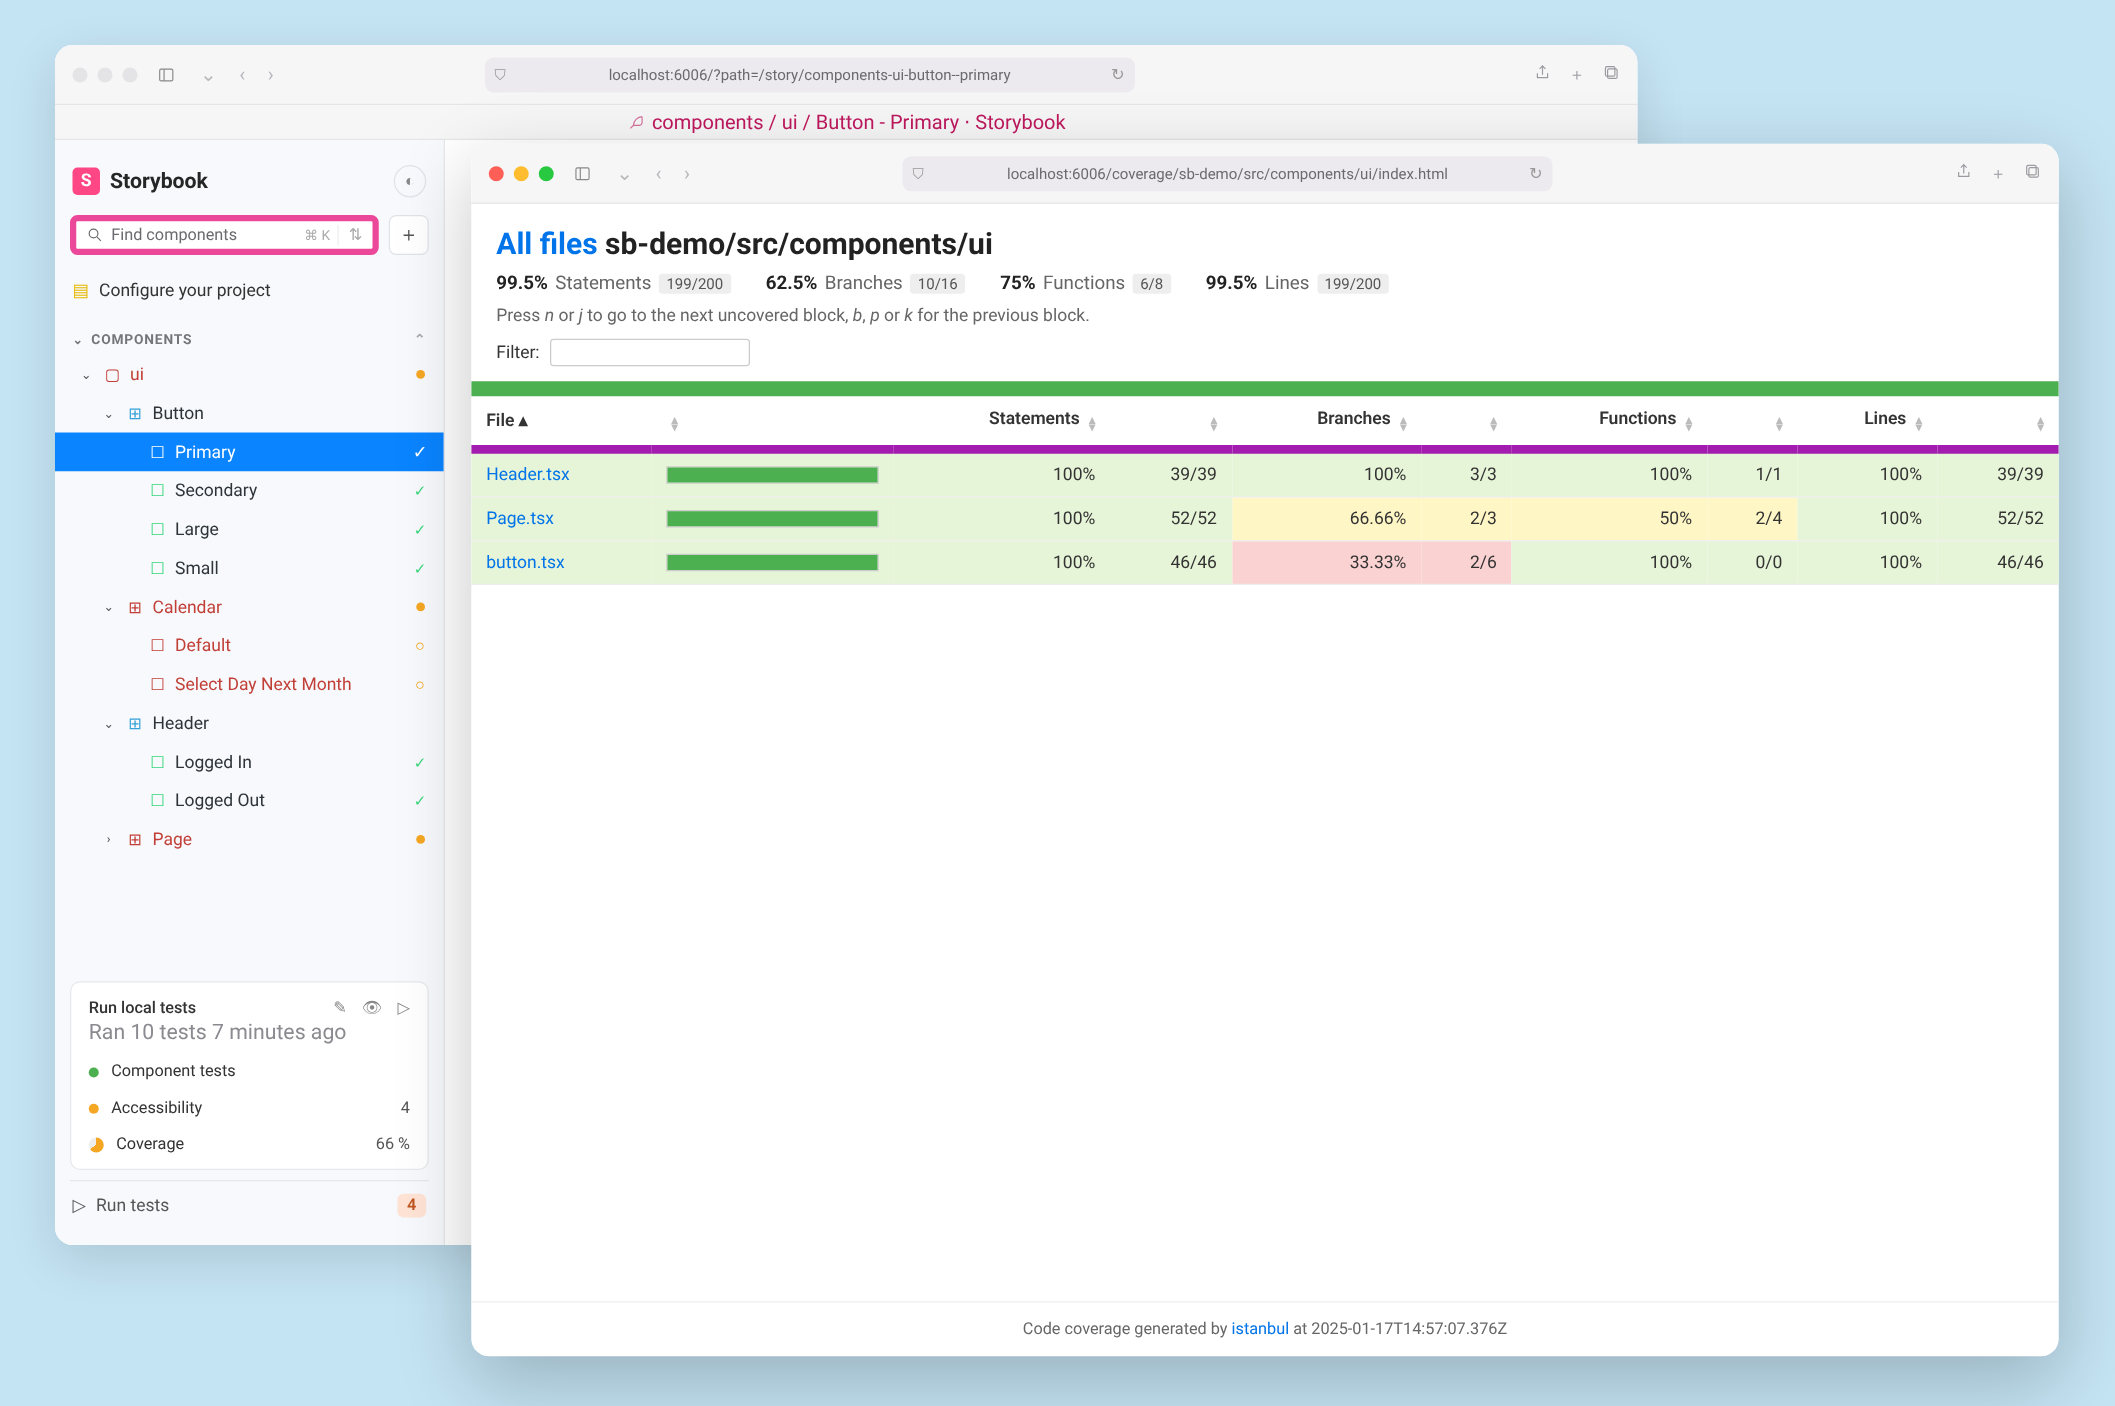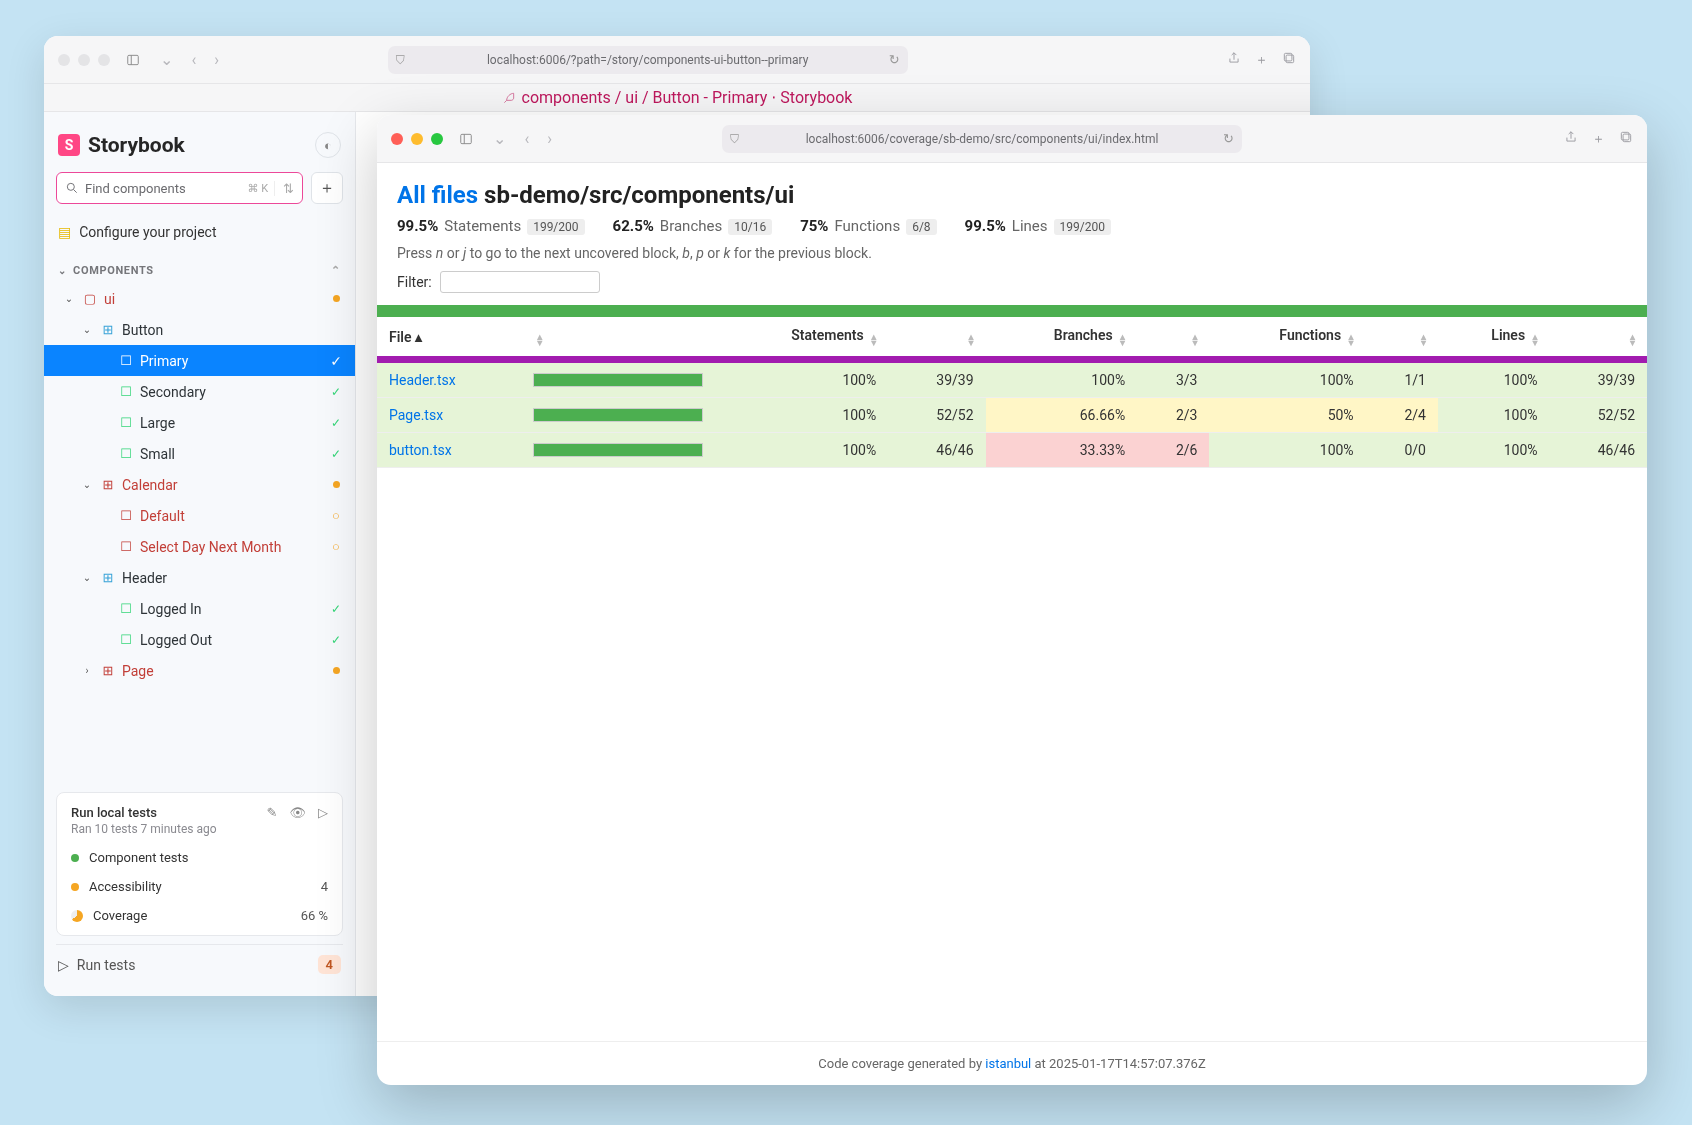--- a/index.html
+++ b/index.html
@@ -44,24 +44,24 @@
 .addr .shield { position:absolute; left:8px; color:#999; font-size:12px;}
 .addr .reload { position:absolute; right:8px; color:#999; font-size:13px;}
 .chrome .right-icons { margin-left:auto; display:flex; gap:14px; color:#9a9aa0; }
 .tabline { height:28px; background:#f6f6f7; display:flex; align-items:center; justify-content:center; gap:6px; color:#be185d; font-size:16px; border-bottom:1px solid #e6e6e8;}
 .tabline svg { opacity:.6; }
 
 .sb-body { display:flex; height:calc(100% - 76px); }
 .sidebar { width:312px; background:#f7f9fc; border-right:1px solid #e6e8ec; display:flex; flex-direction:column; }
 .sb-header { display:flex; align-items:center; gap:8px; padding:20px 14px 14px; }
 .sb-logo { width:22px; height:22px; background:#ff4785; border-radius:4px; display:flex; align-items:center; justify-content:center; color:#fff; font-weight:700; font-size:14px;}
-.sb-title { font-size:21px; font-weight:700; color:#262626; }
+.sb-title { font-size:17px; font-weight:700; color:#262626; }
 .sb-header .gear { margin-left:auto; width:26px; height:26px; border:1px solid #dfe3e8; border-radius:50%; display:flex; align-items:center; justify-content:center; color:#888; font-size:13px;}
 .searchrow { display:flex; gap:8px; padding:0 12px 12px; }
-.search { flex:1; height:32px; border:1px solid #ec4899; background:#fff; border-radius:6px; display:flex; align-items:center; padding:0 8px; gap:6px; color:#6b6b6f; font-size:13px;}
+.search { flex:1; height:32px; border:5px solid #ec4899; background:#fff; border-radius:6px; display:flex; align-items:center; padding:0 8px; gap:6px; color:#6b6b6f; font-size:13px;}
 .search .kbd { margin-left:auto; font-size:11px; color:#aaa; }
 .search .filt { color:#aaa; font-size:13px; padding-left:8px; border-left:1px solid #eee;}
 .plusbtn { width:32px; height:32px; border:1px solid #dfe3e8; border-radius:6px; display:flex; align-items:center; justify-content:center; color:#555; font-size:16px; background:#fff;}
 .configure { margin:8px 14px 18px; display:flex; align-items:center; gap:8px; color:#333; font-size:14px;}
 .configure .fileicon { color:#e6b800; }
 .section-h { display:flex; align-items:center; gap:6px; padding:6px 14px; color:#75767a; letter-spacing:.06em; font-size:11px; font-weight:700; }
 .section-h .chev { font-size:10px; }
 .section-h .collapse { margin-left:auto; color:#aaa; }
 .tree { flex:1; overflow:auto; padding-bottom:8px;}
 .treerow { display:flex; align-items:center; gap:6px; height:31px; padding-right:12px; font-size:14px; color:#2e3438; position:relative;}
@@ -77,21 +77,21 @@
 .treerow.active { background:#0a84ff; color:#fff; }
 .treerow.active .ic, .treerow.active .status, .treerow.active .chev { color:#fff; }
 .ic.folder { color:#bfa85a; }
 .ic.grid { color:#37a2d7; }
 .ic.bm { color:#37d67a; }
 .ic.bm-red { color:#c23f38; }
 
 .testcard { margin:8px 12px; border:1px solid #e6e8ec; background:#fff; border-radius:8px; padding:12px 14px; font-size:13px; color:#333;}
 .testcard .titlerow { display:flex; align-items:center; gap:10px; }
 .testcard .titlerow .icons { margin-left:auto; display:flex; gap:12px; color:#888;}
-.testcard .subtitle { color:#8a8a90; font-size:12px; margin-top:2px;}
+.testcard .subtitle { color:#8a8a90; font-size:17px; margin-top:2px;}
 .testcard .line { display:flex; align-items:center; gap:10px; margin-top:14px;}
 .testcard .line .b { margin-left:auto; color:#555;}
 .dot-g{width:8px;height:8px;background:#4caf50;border-radius:50%}
 .dot-o{width:8px;height:8px;background:#f5a623;border-radius:50%}
 .pie{width:12px;height:12px;border-radius:50%;background:conic-gradient(#f5a623 0 66%, #eee 66% 100%)}
 .runbar { margin:0 12px 12px; height:40px; border-top:1px solid #e6e8ec; display:flex; align-items:center; gap:8px; color:#555; font-size:14px; padding:0 2px;}
 .runbar .badge { margin-left:auto; background:#ffe4d6; color:#c05621; padding:2px 8px; border-radius:5px; font-size:13px; font-weight:600;}
 
 .sb-main { flex:1; background:#fff; }
 

